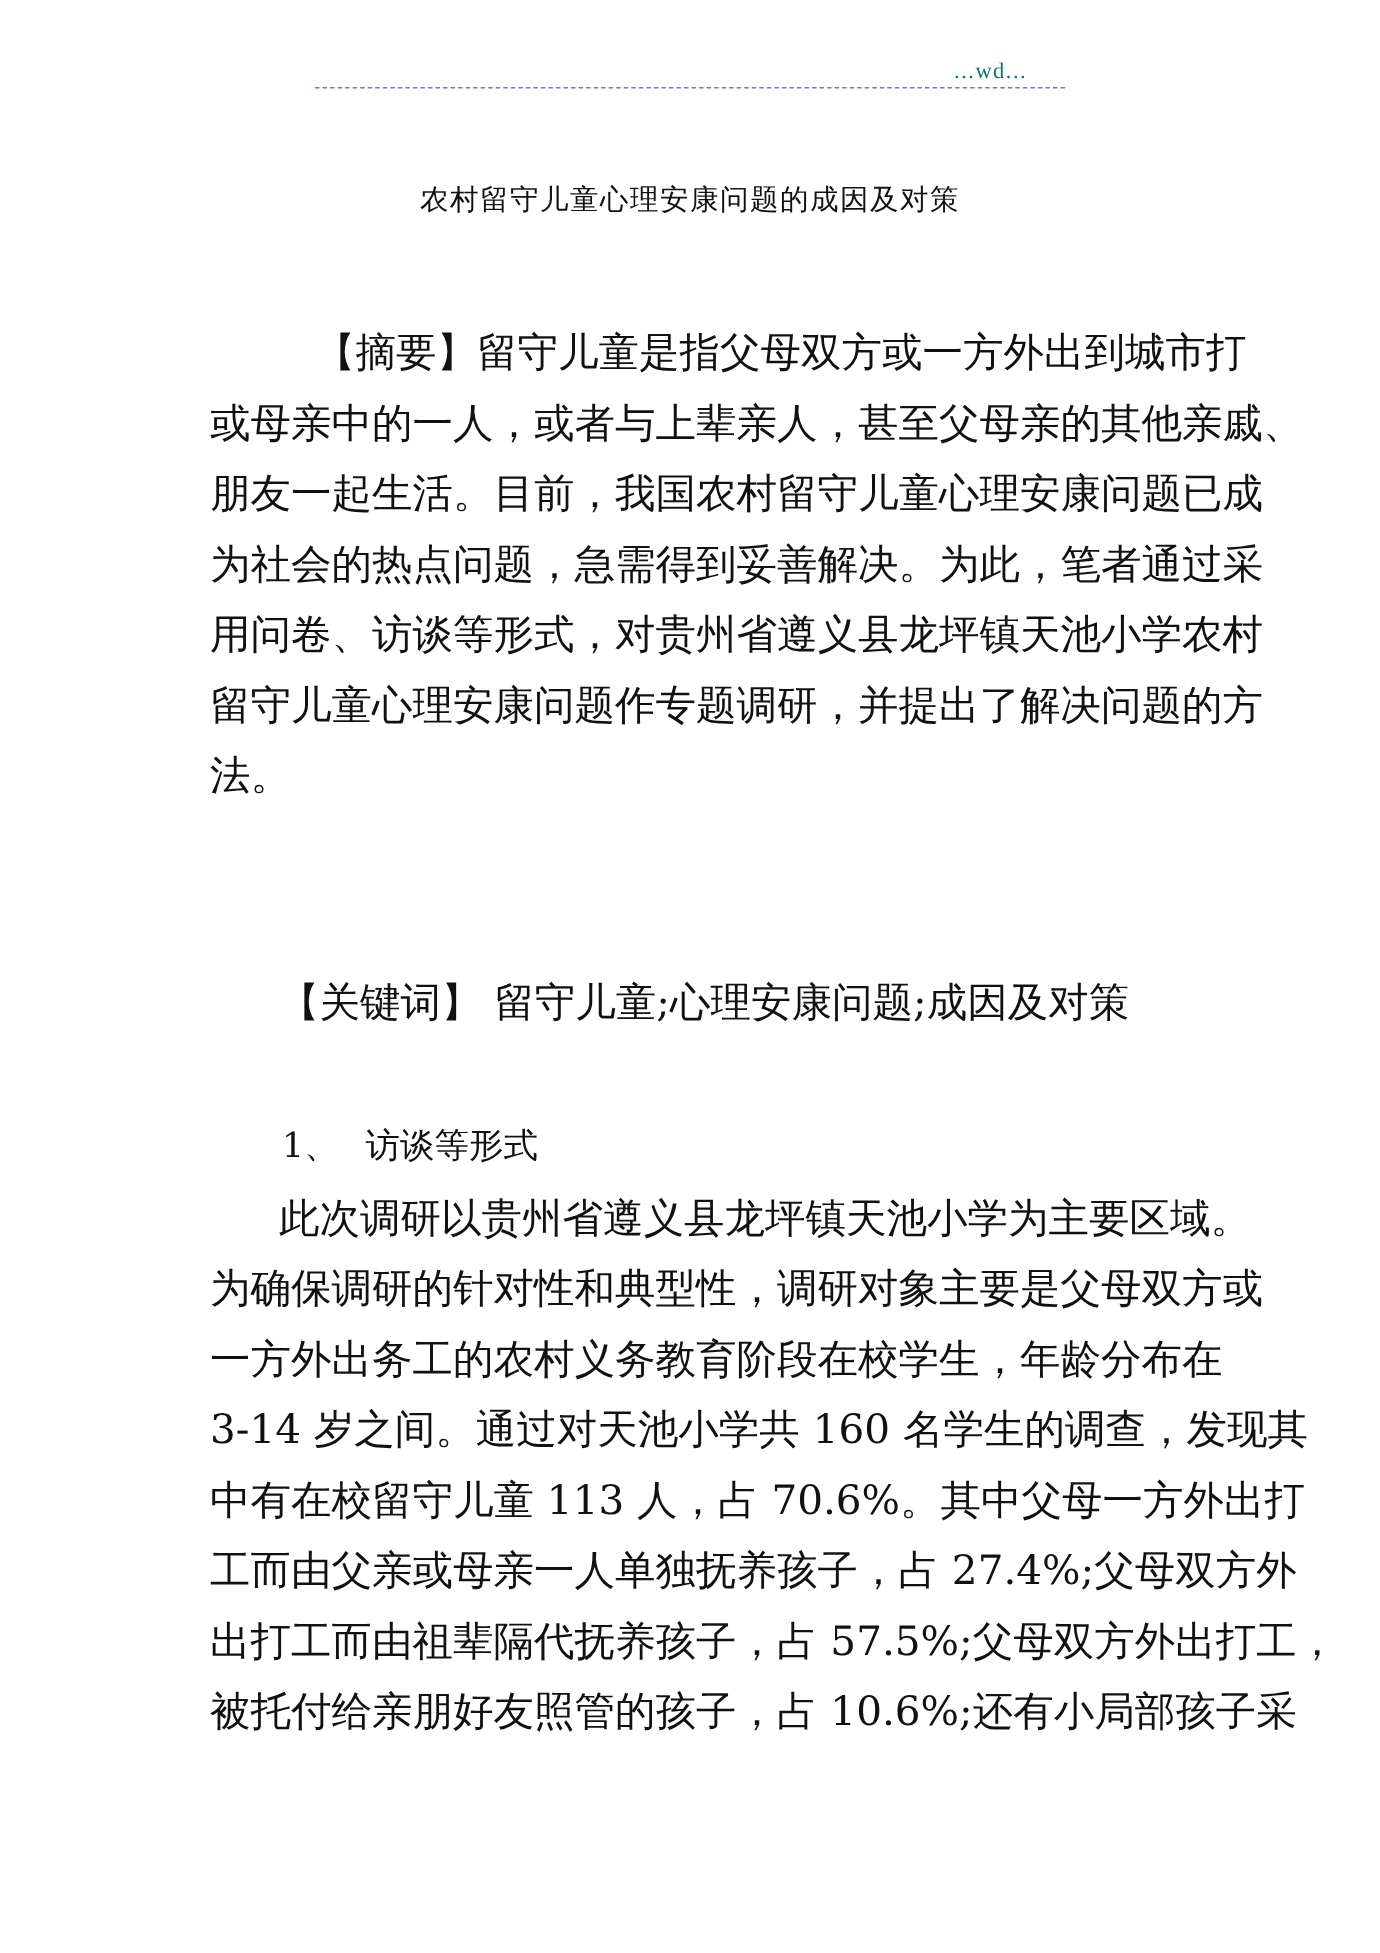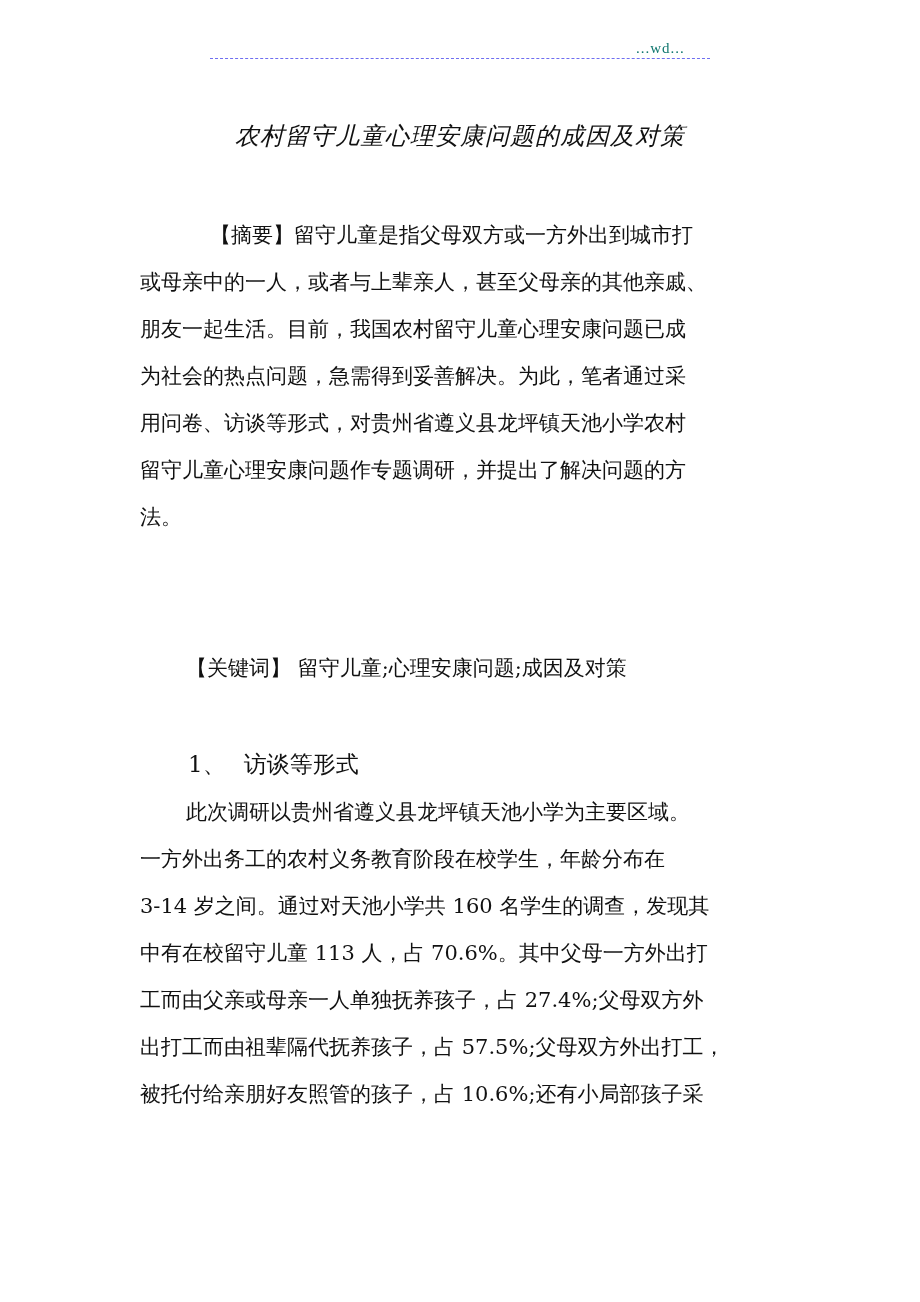--- a/index.html
+++ b/index.html
@@ -30,29 +30,28 @@
       font-size: 15px;
       color: #0f766e;
       letter-spacing: 1px;
     }
     .title {
       position: absolute;
       left: 0;
       top: 120px;
       width: 920px;
       text-align: center;
-      font-size: 24px;
+      font-size: 19px;
       letter-spacing: 1px;
-      font-style: italic;
     }
     .para {
       position: absolute;
       left: 140px;
       width: 645px;
-      font-size: 21px;
+      font-size: 27px;
       line-height: 47px;
       text-align: justify;
       text-align-last: left;
       word-break: break-all;
     }
     .para.abstract { top: 212px; }
     .para.keywords { top: 645px; text-indent: 46px; }
     .section-heading {
       position: absolute;
       left: 188px;
@@ -91,20 +90,21 @@
   <div class="para keywords">
     <span class="line" style="text-indent:46px">【关键词】 留守儿童;心理安康问题;成因及对策</span>
   </div>
 
   <div class="section-heading">
     <span class="num">1、</span><span>访谈等形式</span>
   </div>
 
   <div class="para body1">
     <span class="line indent">此次调研以贵州省遵义县龙坪镇天池小学为主要区域。</span>
+    <span class="line">为确保调研的针对性和典型性，调研对象主要是父母双方或</span>
     <span class="line">一方外出务工的农村义务教育阶段在校学生，年龄分布在</span>
     <span class="line">3-14 岁之间。通过对天池小学共 160 名学生的调查，发现其</span>
     <span class="line">中有在校留守儿童 113 人，占 70.6%。其中父母一方外出打</span>
     <span class="line">工而由父亲或母亲一人单独抚养孩子，占 27.4%;父母双方外</span>
     <span class="line">出打工而由祖辈隔代抚养孩子，占 57.5%;父母双方外出打工，</span>
     <span class="line">被托付给亲朋好友照管的孩子，占 10.6%;还有小局部孩子采</span>
   </div>
 
 </div>
 

